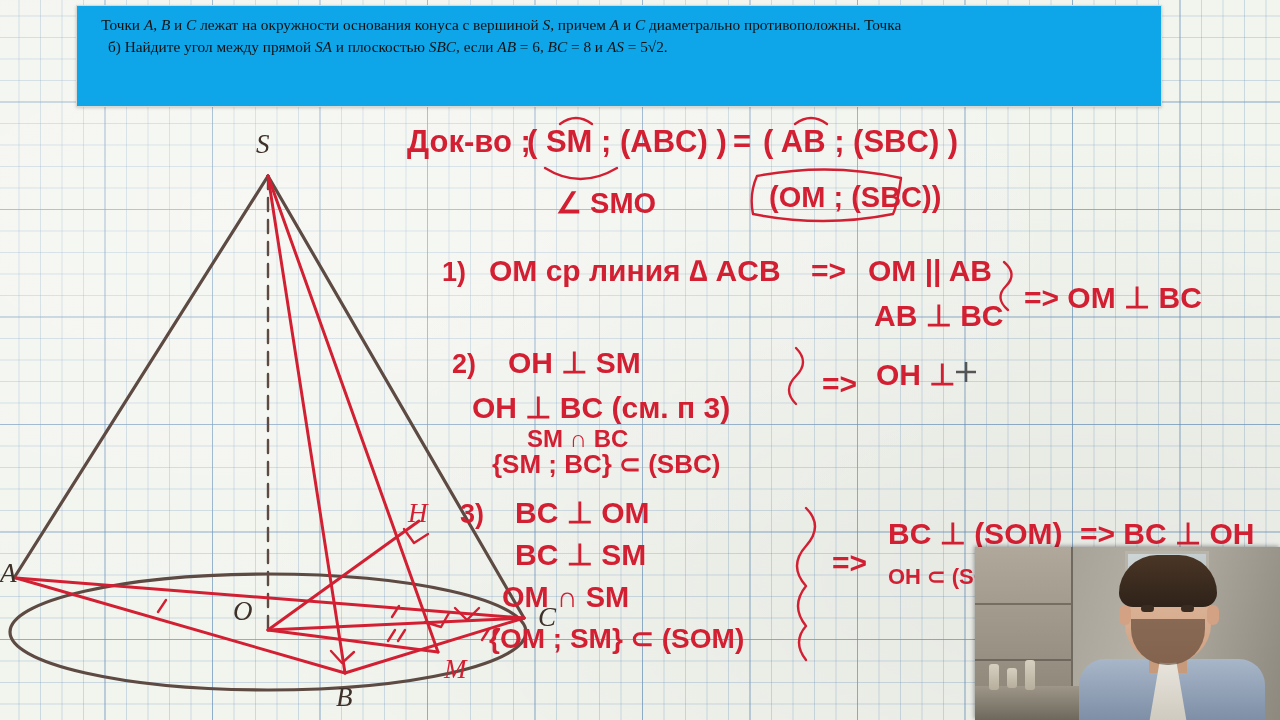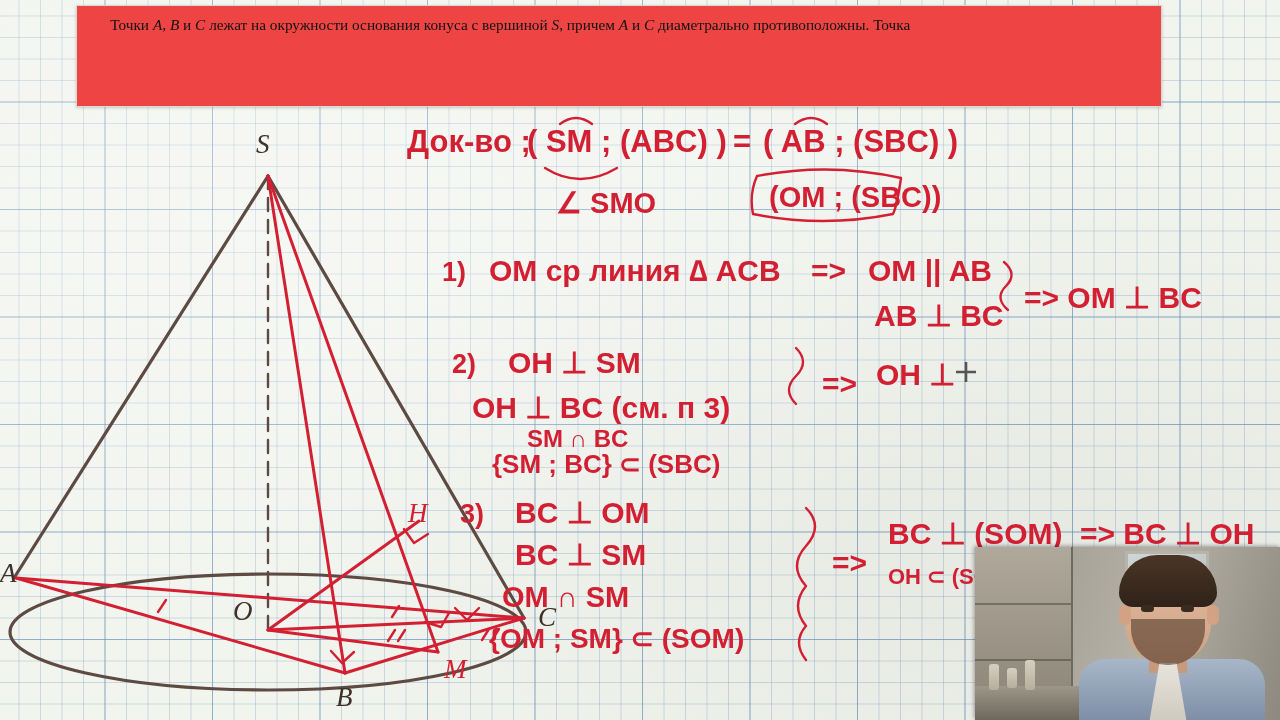--- a/index.html
+++ b/index.html
@@ -28,24 +28,24 @@
   #paper:after{
     content:"";position:absolute;inset:0;
     background:
       radial-gradient(ellipse at 20% 30%, rgba(255,255,255,.35), rgba(255,255,255,0) 60%),
       radial-gradient(ellipse at 85% 80%, rgba(0,0,0,.05), rgba(0,0,0,0) 55%);
     pointer-events:none;
   }
   
   #statement{
     position:absolute;left:76px;top:5px;width:1086px;height:102px;
-    background:#ef4444;
+    background:#0ea5e9;
     border:1px solid #d9d9d4;
     box-shadow:0 1px 3px rgba(0,0,0,.18);
-    padding:8px 14px 6px 18px;
+    padding:8px 14px 6px 9px;
     box-sizing:border-box;
     font-size:15.3px;line-height:1.42;color:#111;
     text-align:justify;
   }
   #statement p{margin:0;}
   #statement p.indent{text-indent:22px;}
   .it{font-style:italic;}
   
   #draw{position:absolute;left:0;top:0;width:1280px;height:720px;}
   
@@ -81,20 +81,21 @@
 </style>
 </head>
 <body>
 
 <div id="paper"></div>
 
 <div id="statement">
   <p>
     &nbsp;&nbsp;&nbsp;&nbsp;Точки <span class="it">A</span>, <span class="it">B</span> и <span class="it">C</span> лежат на окружности основания конуса с вершиной <span class="it">S</span>, причем <span class="it">A</span> и <span class="it">C</span> диаметрально противоположны. Точка
   </p>
+  <p class="indent">б) Найдите угол между прямой <span class="it">SA</span> и плоскостью <span class="it">SBC</span>, если <span class="it">AB</span> = 6, <span class="it">BC</span> = 8 и <span class="it">AS</span> = 5√2.</p>
 </div>
 
 <svg id="draw" viewBox="0 0 1280 720">
   <defs>
     <style>
       .cone{fill:none;stroke:#5d4a42;stroke-width:3.2;stroke-linecap:round;stroke-linejoin:round;}
       .coneThin{fill:none;stroke:#5d4a42;stroke-width:2.4;stroke-linecap:round;}
       .coneDash{fill:none;stroke:#5d4a42;stroke-width:2.4;stroke-dasharray:13 9;stroke-linecap:round;}
       .ink{fill:none;stroke:#d31f32;stroke-width:3;stroke-linecap:round;stroke-linejoin:round;}
       .inkThin{fill:none;stroke:#d31f32;stroke-width:2.4;stroke-linecap:round;stroke-linejoin:round;}

